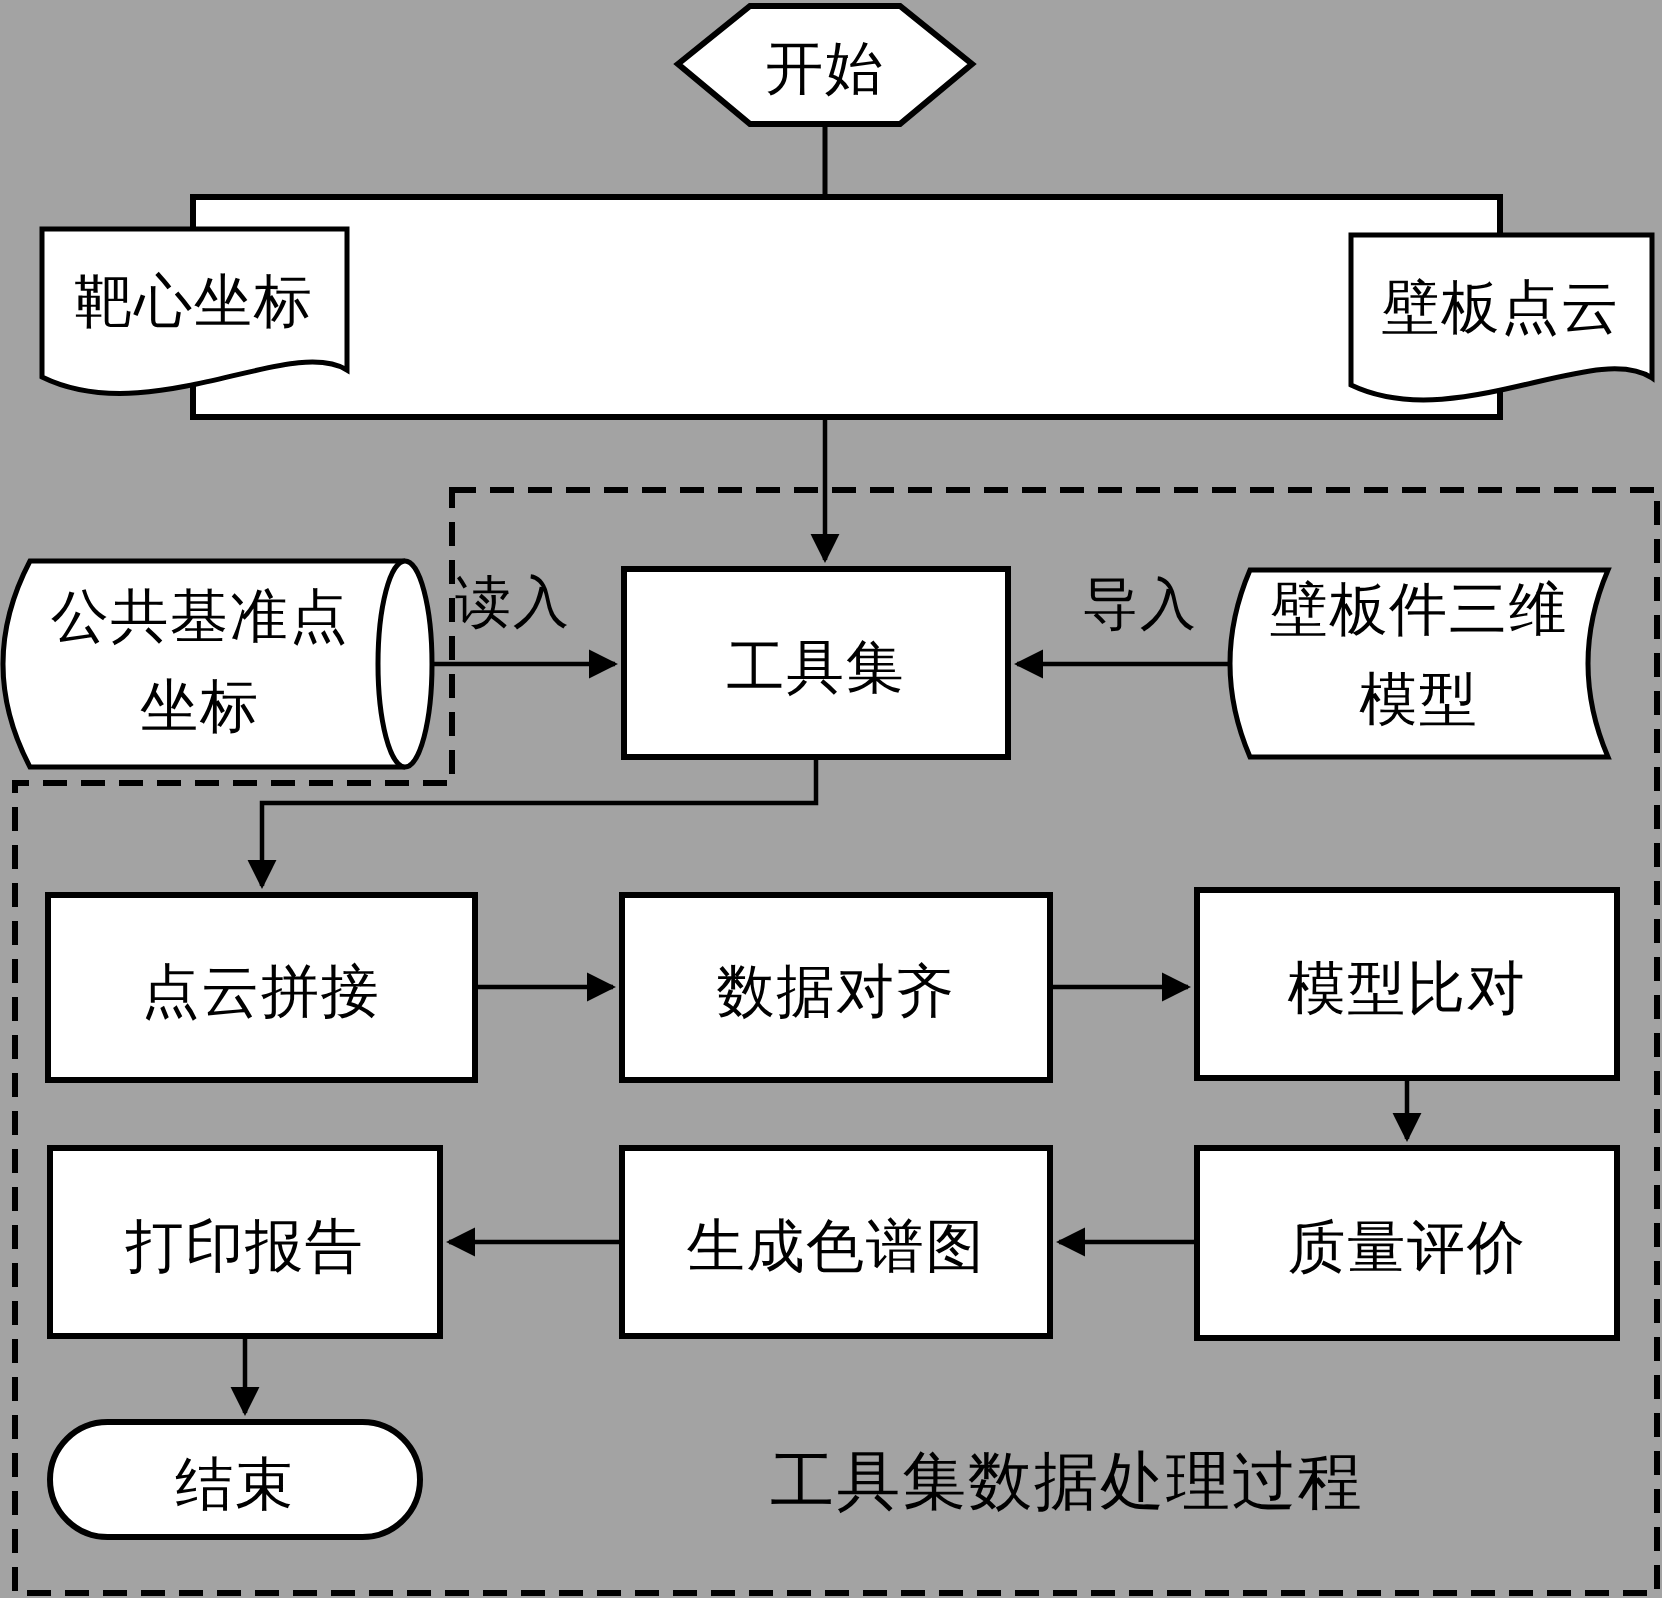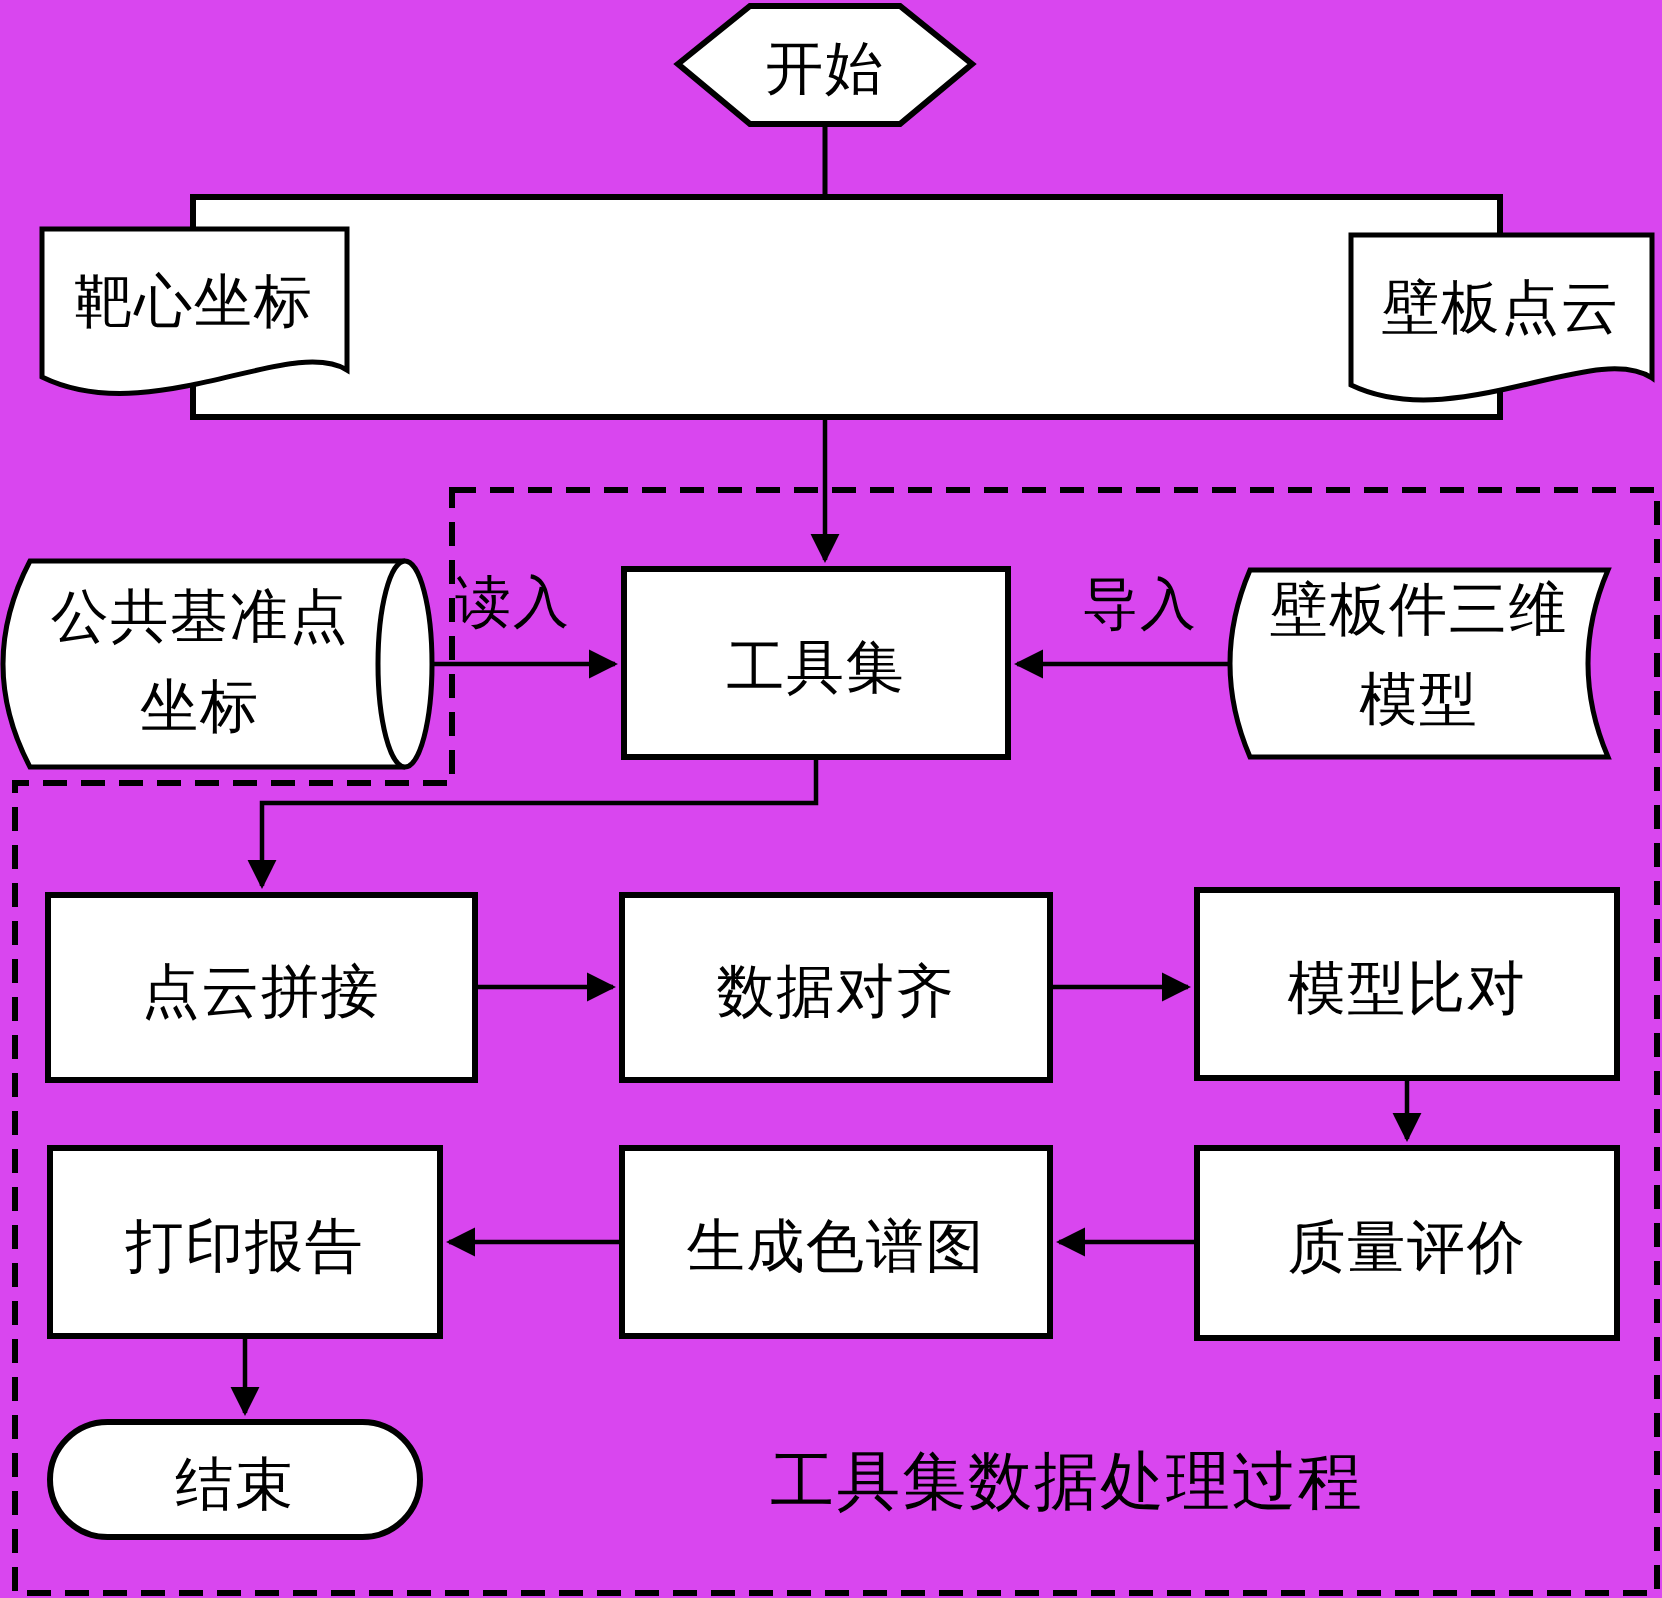--- a/index.html
+++ b/index.html
@@ -1,16 +1,16 @@
 <!DOCTYPE html>
 <html><head>
 <meta charset="utf-8">
 <style>
   html,body{margin:0;padding:0;background:#ffffff;}
-  .stage{position:relative;width:1662px;height:1598px;background:#d946ef;}
+  .stage{position:relative;width:1662px;height:1598px;background:#a3a3a3;}
   svg{display:block;}
   text{
     font-family:"Liberation Serif","DejaVu Serif",serif;
     fill:#000000;
     letter-spacing:0.03em;
   }
   .node-label{font-size:58px;}
   .edge-label{font-size:56px;}
   .caption-label{font-size:64px;}
 </style>

